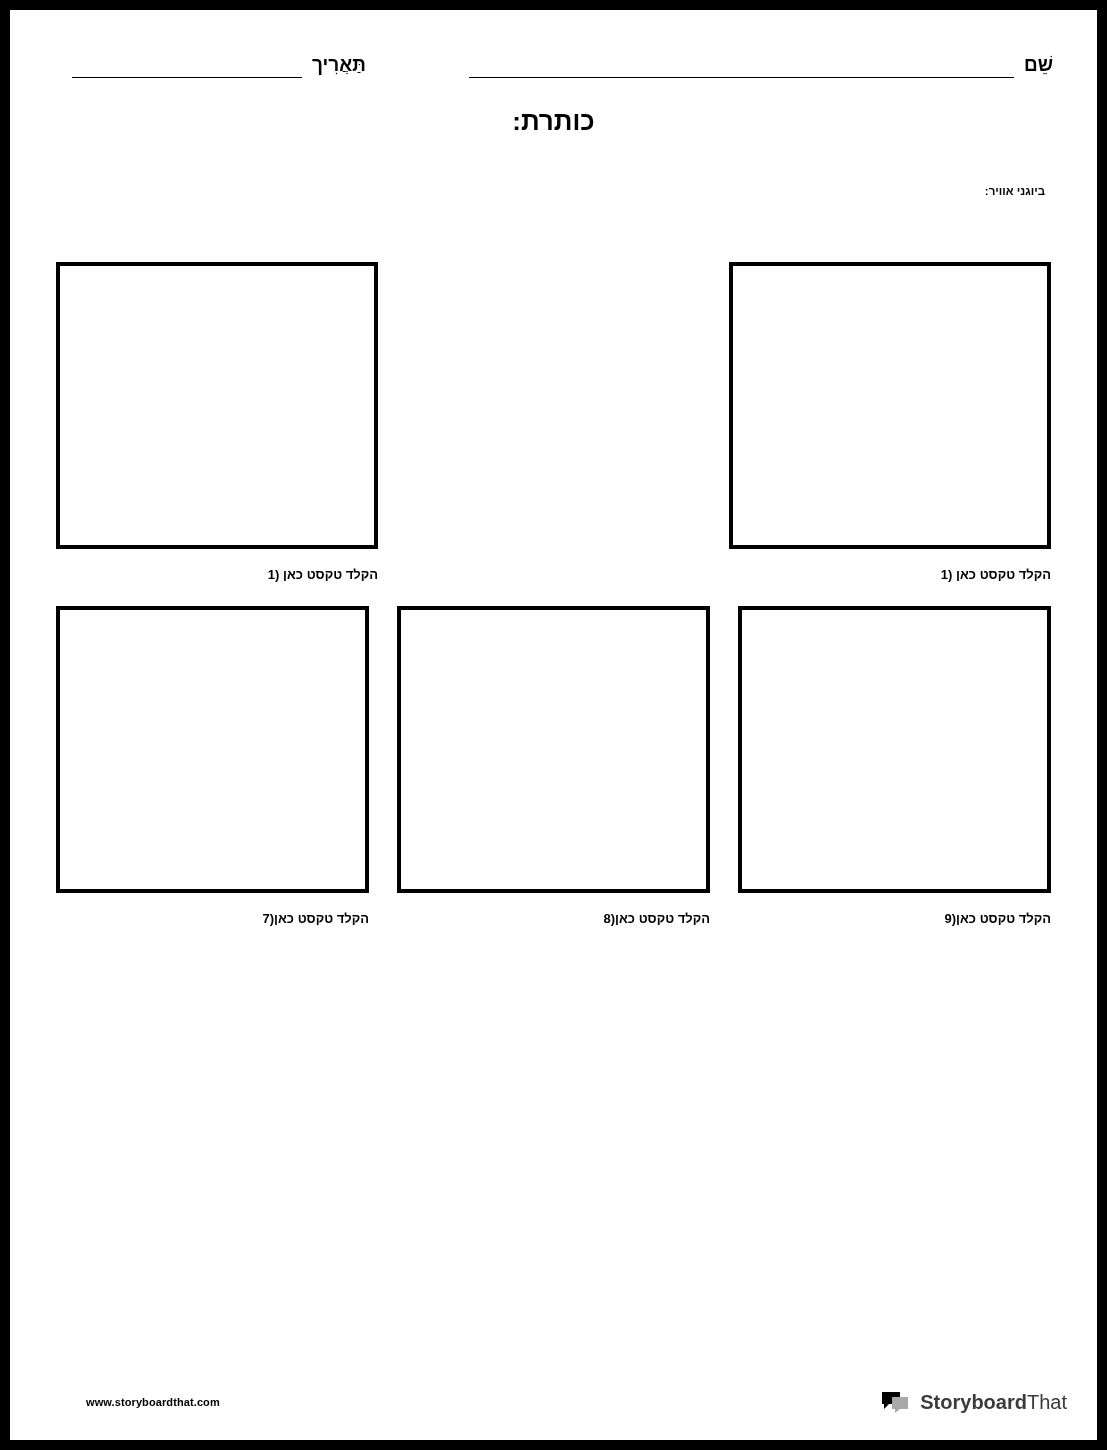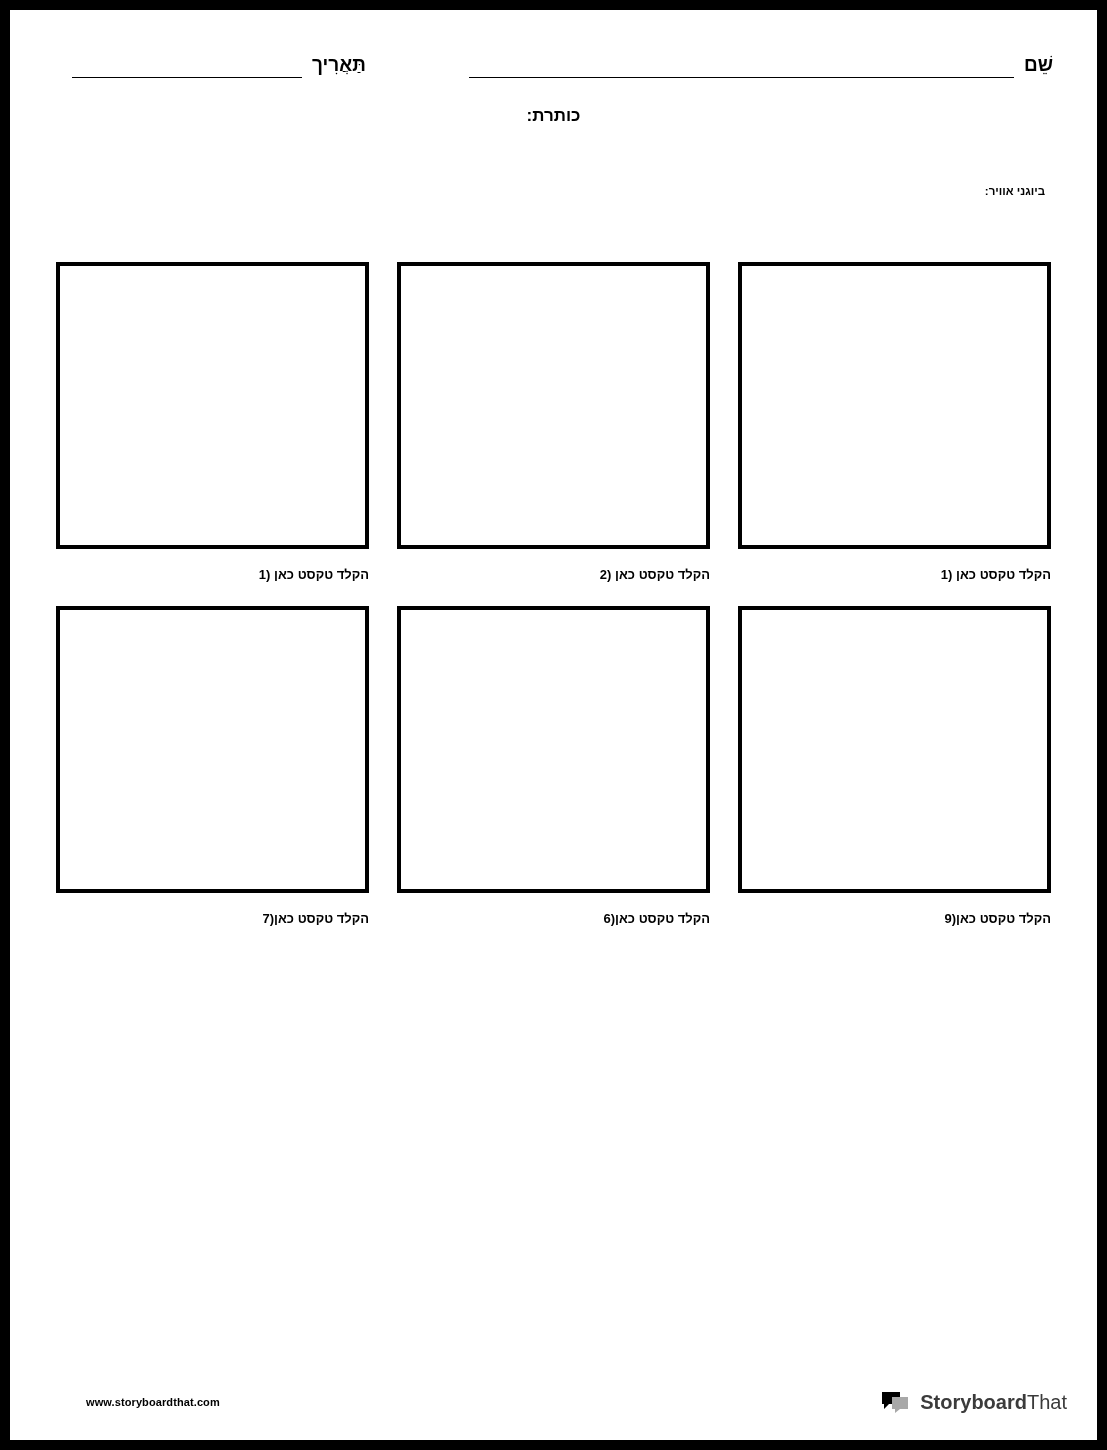--- a/index.html
+++ b/index.html
@@ -61,21 +61,21 @@
   .field-name .field-line { width: 545px; }
   .field-date .field-line { width: 230px; }
 
   
   .title {
     position: absolute;
     top: 96px;
     left: 0;
     width: 100%;
     text-align: center;
-    font-size: 17px;
+    font-size: 26px;
     font-weight: bold;
     color: #000;
     direction: rtl;
   }
 
   
   .prompt {
     position: absolute;
     top: 175px;
     right: 52px;
@@ -188,37 +188,33 @@
 
     <div class="grid">
 
       <div class="grid-row r1">
         <div class="cell">
           <div class="cell-box"></div>
           <div class="cell-caption">הקלד טקסט כאן (1</div>
         </div>
         <div class="cell">
           <div class="cell-box"></div>
-          <div class="cell-caption">הקלד טקסט כאן (2</div>
-        </div>
-        <div class="cell">
-          <div class="cell-box"></div>
           <div class="cell-caption">הקלד טקסט כאן (1</div>
         </div>
       </div>
 
 
       <div class="grid-row r3">
         <div class="cell">
           <div class="cell-box"></div>
           <div class="cell-caption">הקלד טקסט כאן(7</div>
         </div>
         <div class="cell">
           <div class="cell-box"></div>
-          <div class="cell-caption">הקלד טקסט כאן(6</div>
+          <div class="cell-caption">הקלד טקסט כאן(8</div>
         </div>
         <div class="cell">
           <div class="cell-box"></div>
           <div class="cell-caption">הקלד טקסט כאן(9</div>
         </div>
       </div>
 
     </div>
 
     <div class="footer">

